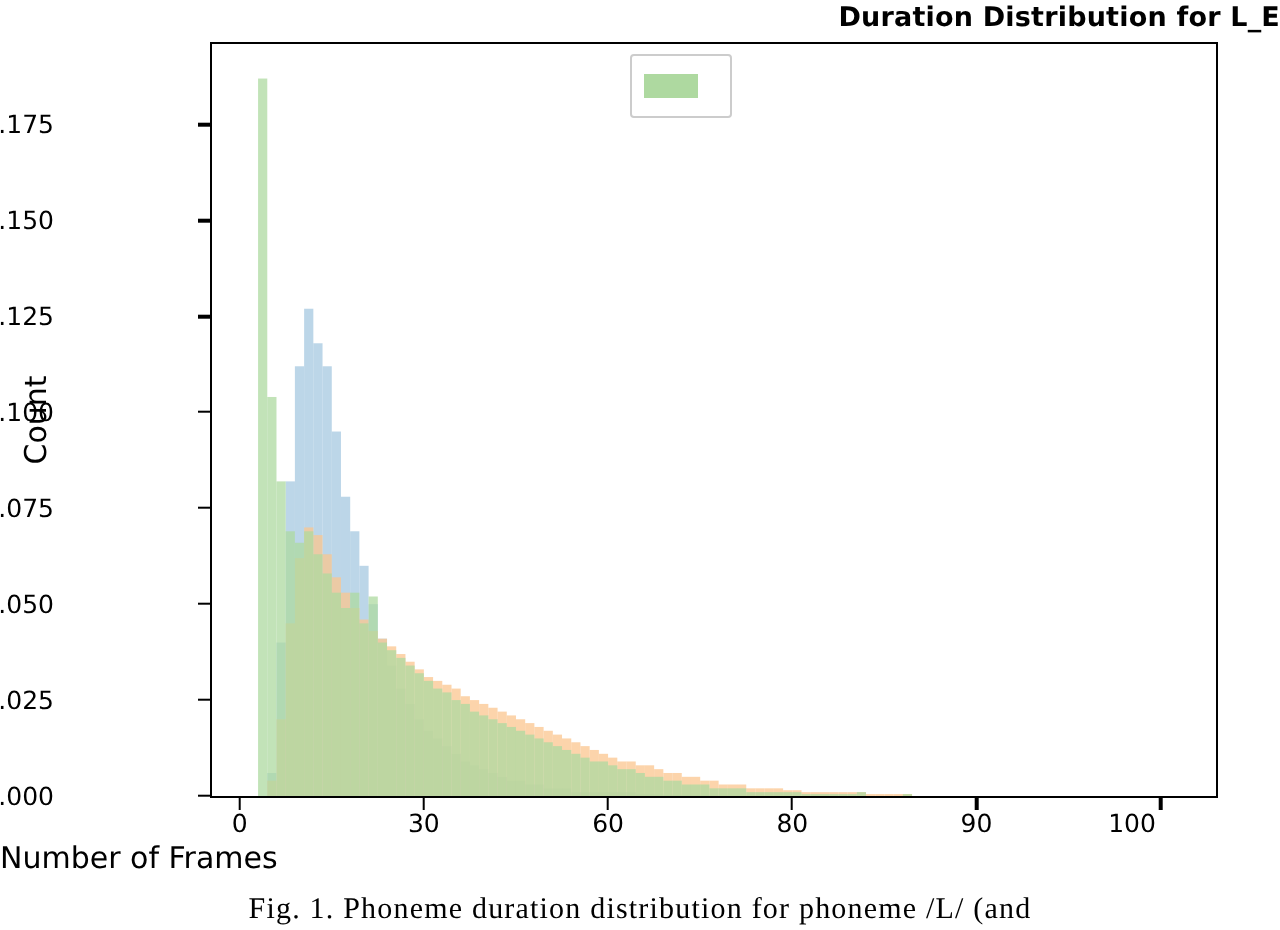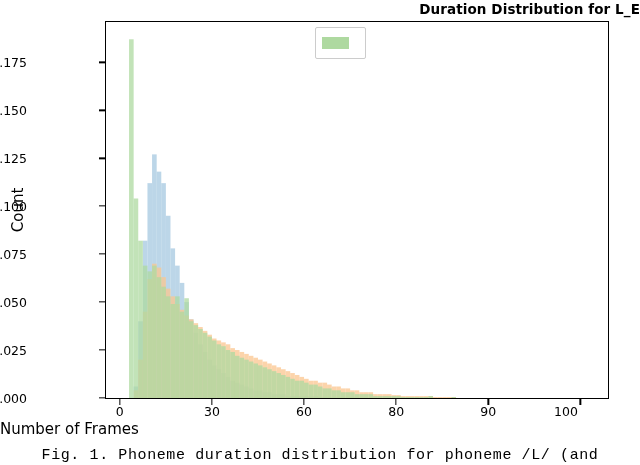--- a/index.html
+++ b/index.html
@@ -36,21 +36,21 @@
   
   #legend{position:absolute;left:315px;top:27px;border:1px solid #cccccc;
       background:#ffffff;border-radius:2px;padding:5px 7px 5px 6px;box-sizing:border-box;}
   .legend-row{display:flex;align-items:center;height:20px;}
   .legend-swatch{width:27px;height:12px;margin-right:9px;flex:0 0 auto;}
   .legend-text{font-size:12.5px;white-space:nowrap;}
   .legend-text i{font-family:"DejaVu Serif","Liberation Serif",serif;font-style:italic;}
 
   
   #caption{position:absolute;left:0;top:447px;width:640px;text-align:center;
-      font-family:Liberation Mono, monospace;font-size:15px;
+      font-family:Liberation Serif, serif;font-size:15px;
       color:#000;white-space:nowrap;overflow:hidden;letter-spacing:.6px;}
 </style>
 </head>
 <body>
 
 <div id="figure">
 
   <div id="chart-title">Duration Distribution for L_E</div>
 
   <div id="ylabel-wrap">

